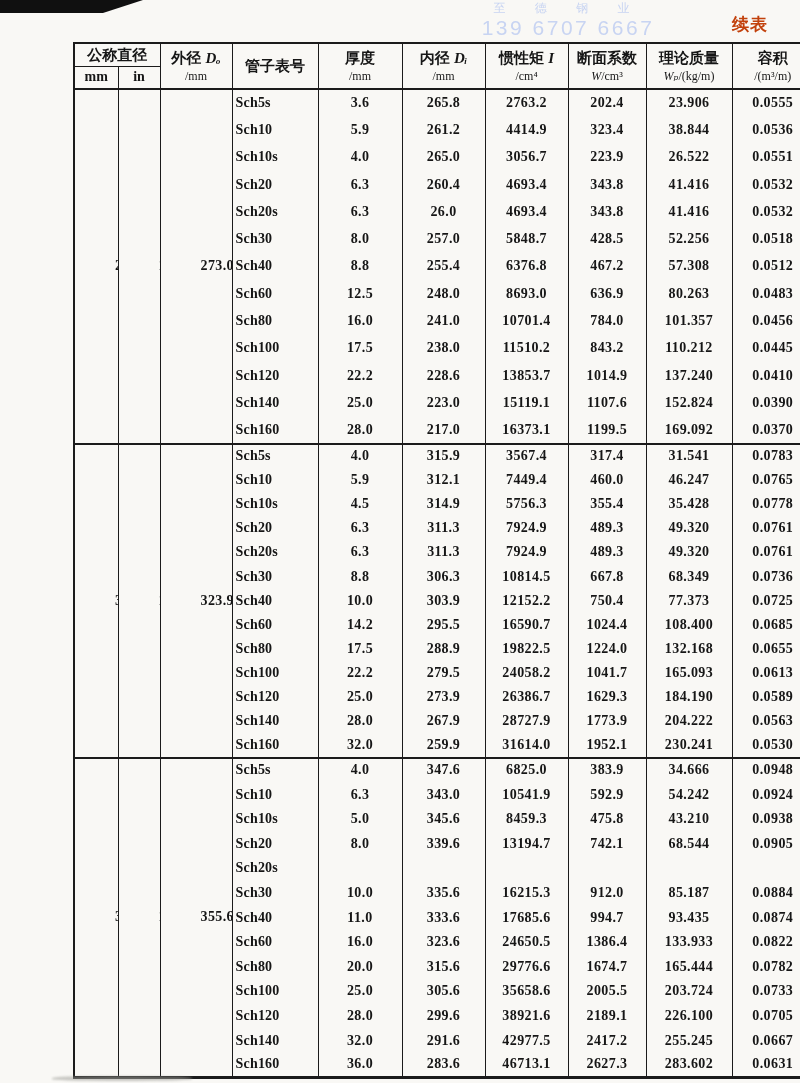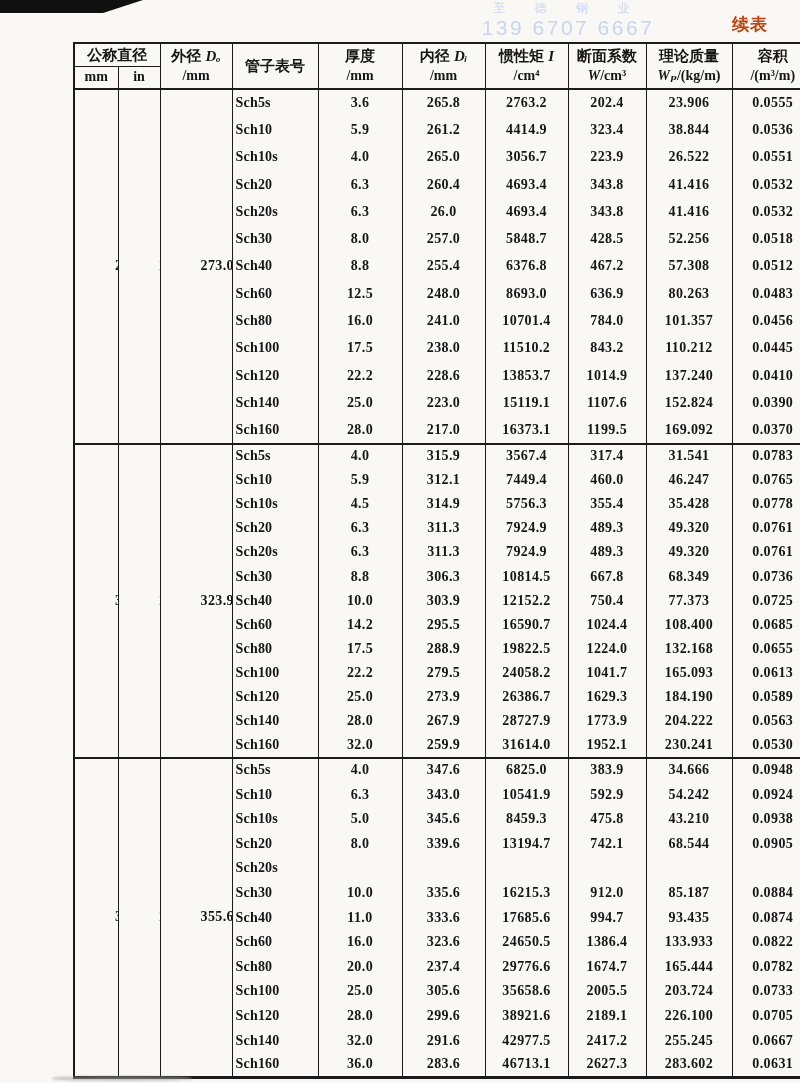--- a/index.html
+++ b/index.html
@@ -21,21 +21,21 @@
   
   table{position:absolute;left:36px;top:42px;width:740px;border-collapse:collapse;table-layout:fixed;
         border:2px solid #1b1b1b;border-bottom-width:3px;margin-left:37px;}
   th,td{border-left:1.6px solid #1b1b1b;vertical-align:middle;white-space:nowrap;overflow:hidden;padding:0;}
   thead th{font-family:"Liberation Sans","DejaVu Sans",sans-serif;font-weight:bold;font-size:15px;
         border-bottom:2px solid #1b1b1b;line-height:1.35;}
   th.nominal{border-bottom:1.6px solid #1b1b1b;}
   tr.h1{height:23px;} tr.h2{height:23px;}
   .unit-th{font-family:"Liberation Serif","DejaVu Serif",serif;font-size:14px;}
   .hl1,.hl2{text-align:center;}
-  .hl2{font-family:"Liberation Serif","DejaVu Serif","DejaVu Sans",serif;font-size:14px;font-weight:bold;text-align:center;}
+  .hl2{font-family:"Liberation Serif","DejaVu Serif","DejaVu Sans",serif;font-size:12px;font-weight:normal;text-align:center;}
   .sym{font-style:italic;font-family:"Liberation Serif","DejaVu Serif","DejaVu Sans",serif;}
   td{font-size:14px;font-weight:bold;letter-spacing:.4px;}
   td.num{text-align:center;}
   td.sch{text-align:left;padding-left:3px;letter-spacing:.2px;}
   tr.g0{height:27.3px;} tr.g1{height:24.15px;} tr.g2{height:24.6px;}
   tr.last td{border-bottom:2.4px solid #1b1b1b;}
   td.span{border-bottom:2.4px solid #1b1b1b;padding-left:40px;}
 </style>
 </head>
 <body>
@@ -414,21 +414,21 @@
           <td class="num">16.0</td>
           <td class="num">323.6</td>
           <td class="num">24650.5</td>
           <td class="num">1386.4</td>
           <td class="num">133.933</td>
           <td class="num">0.0822</td>
         </tr>
         <tr class="g2">
           <td class="sch">Sch80</td>
           <td class="num">20.0</td>
-          <td class="num">237.4</td>
+          <td class="num">315.6</td>
           <td class="num">29776.6</td>
           <td class="num">1674.7</td>
           <td class="num">165.444</td>
           <td class="num">0.0782</td>
         </tr>
         <tr class="g2">
           <td class="sch">Sch100</td>
           <td class="num">25.0</td>
           <td class="num">305.6</td>
           <td class="num">35658.6</td>

